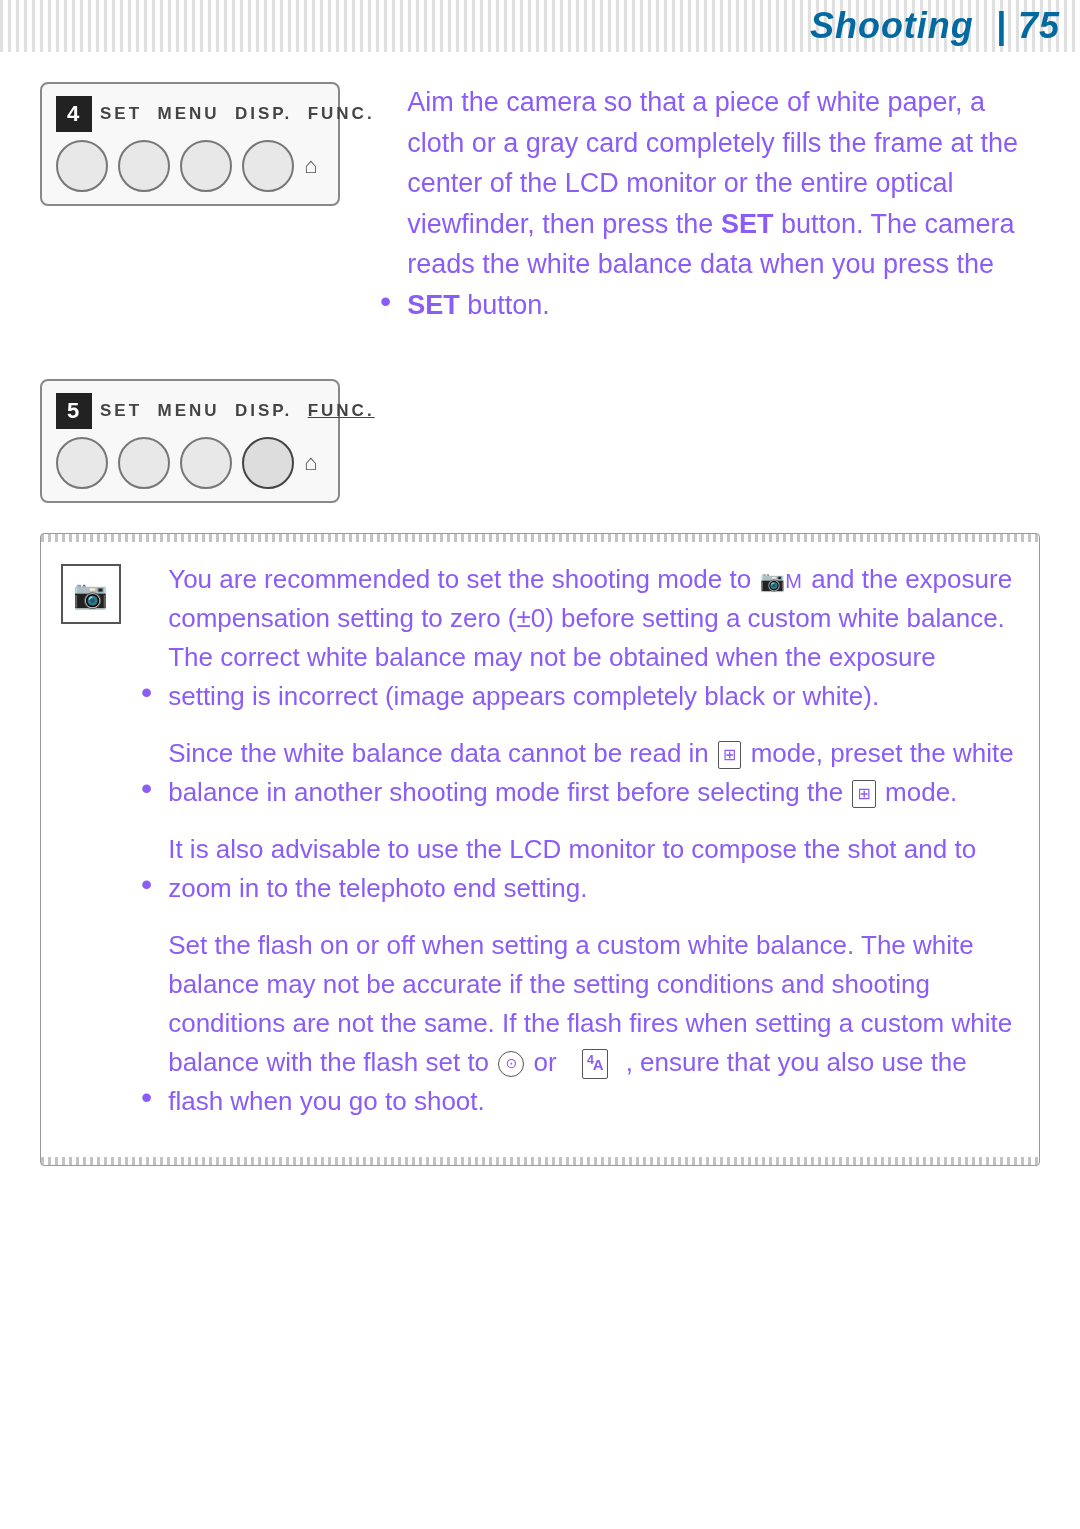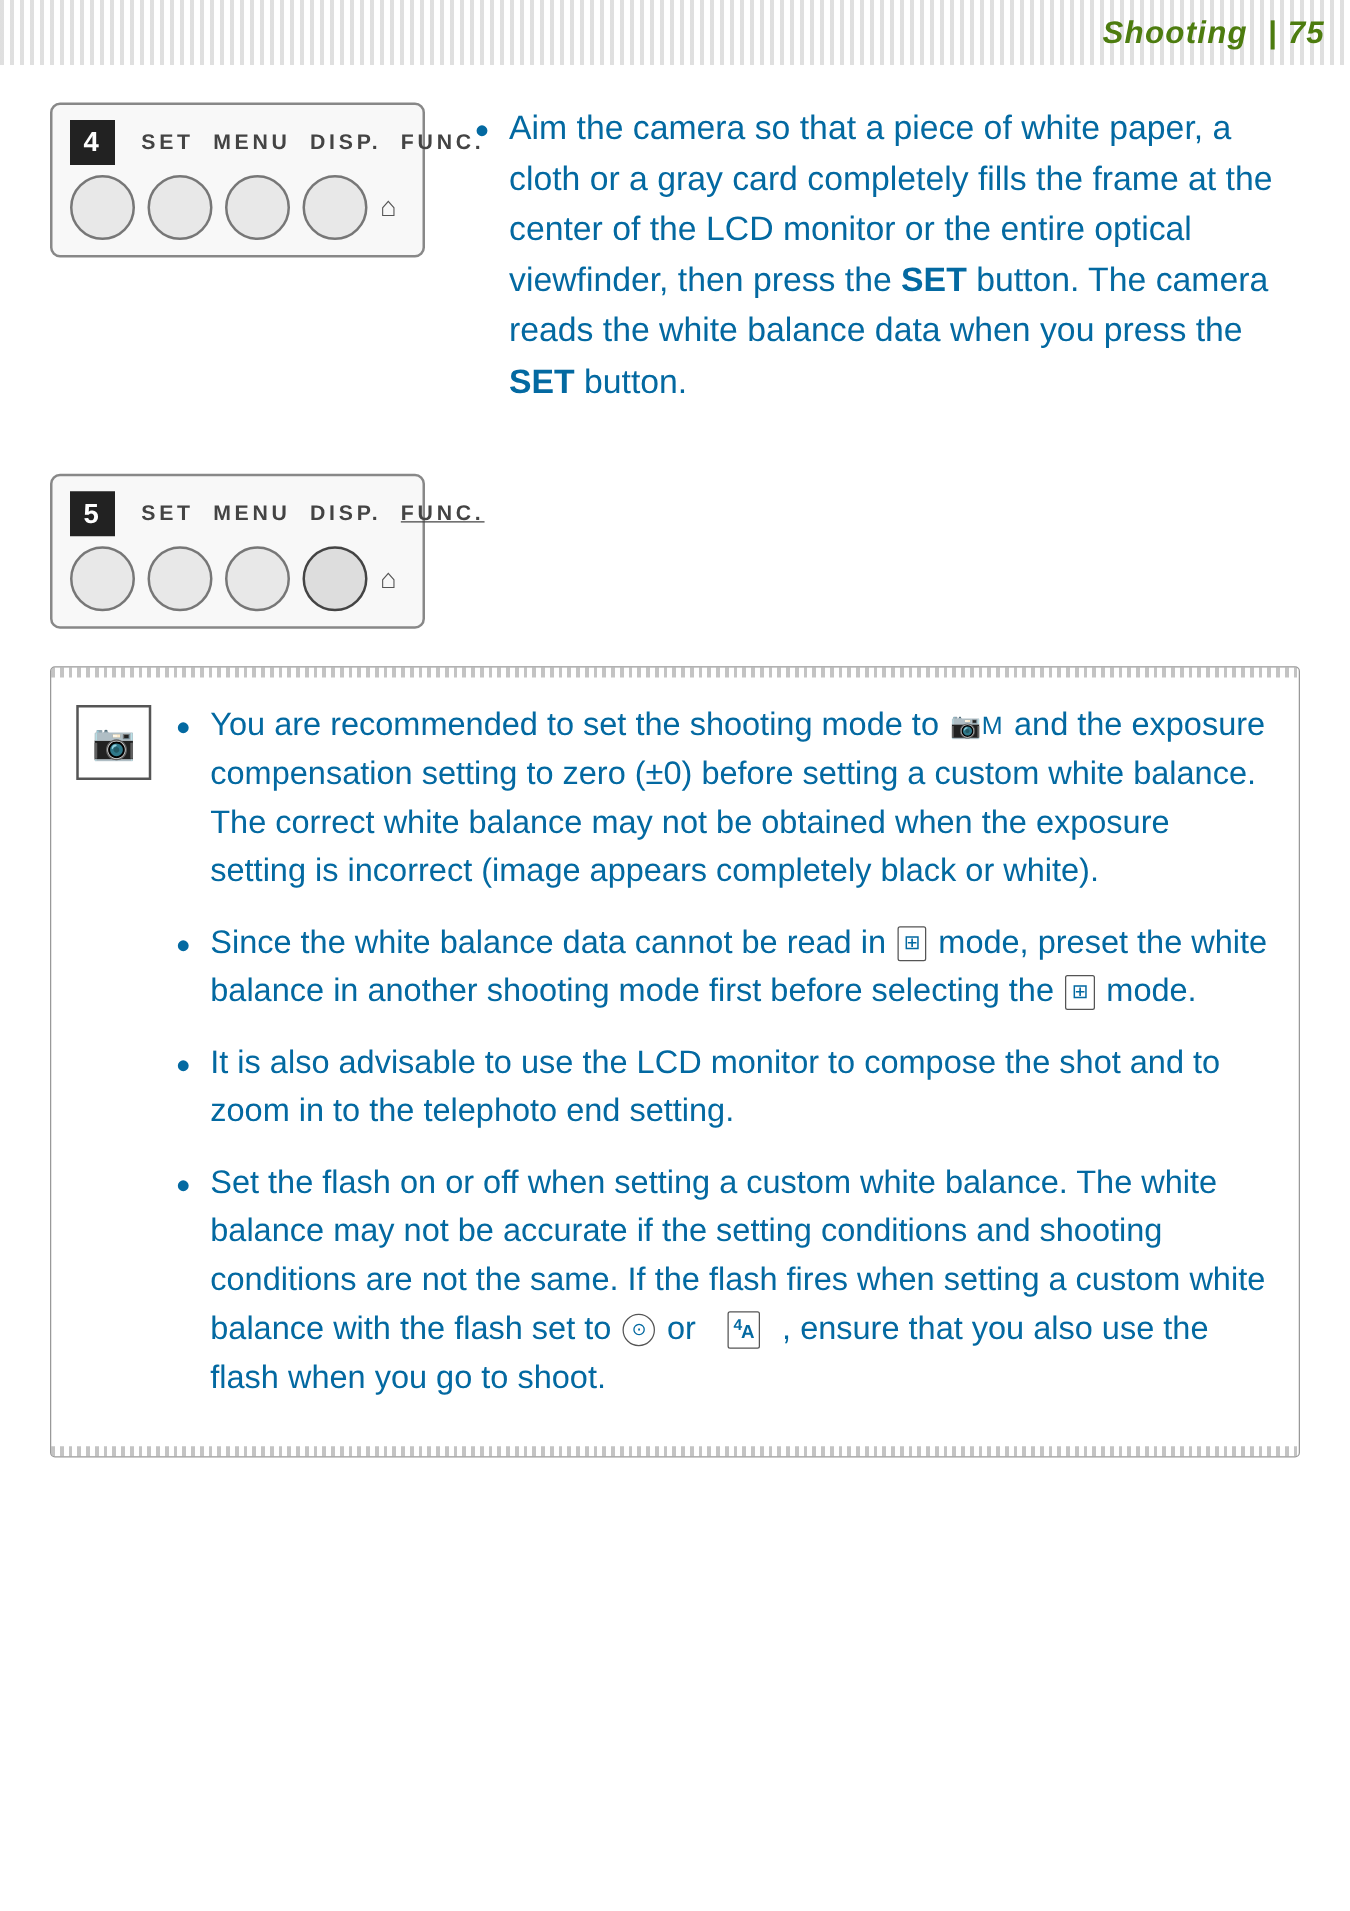--- a/index.html
+++ b/index.html
@@ -36,24 +36,24 @@
         90deg,
         #b0b0b0 0px, #b0b0b0 3px,
         transparent 3px, transparent 8px
       );
       opacity: 0.4;
     }
 
     .header-title {
       position: relative;
       z-index: 2;
-      font-size: 25px;
+      font-size: 36px;
       font-weight: bold;
       font-style: italic;
-      color: #4d7c0f;
+      color: #0369a1;
       padding-right: 20px;
       letter-spacing: 1px;
     }
 
     
     .main-content {
       position: absolute;
       top: 52px;
       left: 0;
       right: 0;
@@ -103,21 +103,20 @@
       text-align: center;
       margin-right: 8px;
       flex-shrink: 0;
     }
 
     .lcd-top-labels {
       font-size: 17px;
       color: #444;
       letter-spacing: 3px;
       font-weight: bold;
-      margin-left: 13px;
     }
 
     .lcd-buttons-row {
       display: flex;
       gap: 10px;
       align-items: center;
       margin-top: 8px;
     }
 
     .lcd-circle {
@@ -147,25 +146,25 @@
       flex: 1;
     }
 
     .bullet-list {
       list-style: none;
       padding: 0;
     }
 
     .bullet-list li {
       display: flex;
-      align-items: flex-start;
+      align-items: flex-end;
       margin-bottom: 24px;
       font-size: 27px;
       line-height: 1.5;
-      color: #0369a1;
+      color: #8b5cf6;
     }
 
     .bullet-list li::before {
       content: "•";
       font-size: 32px;
       margin-right: 16px;
       margin-top: -2px;
       flex-shrink: 0;
     }
 

